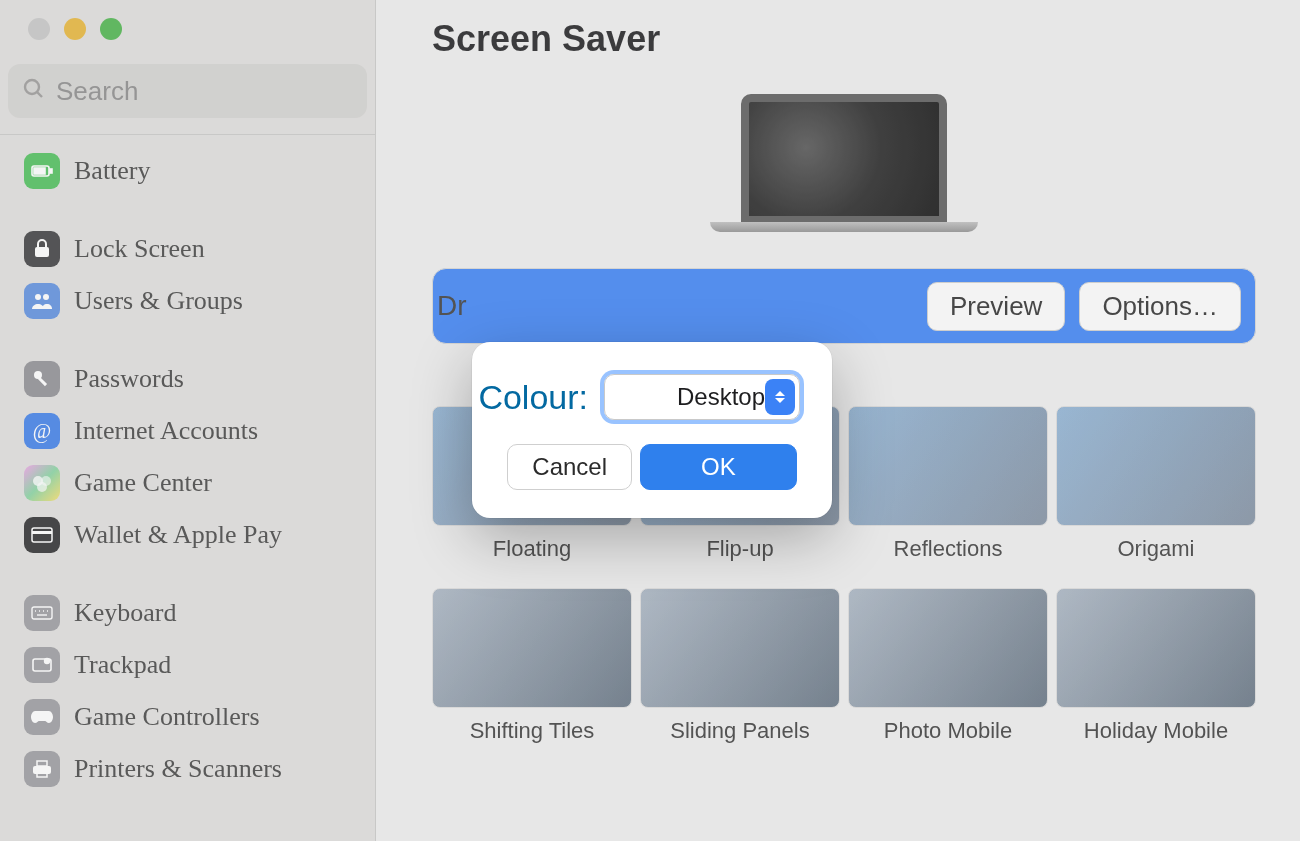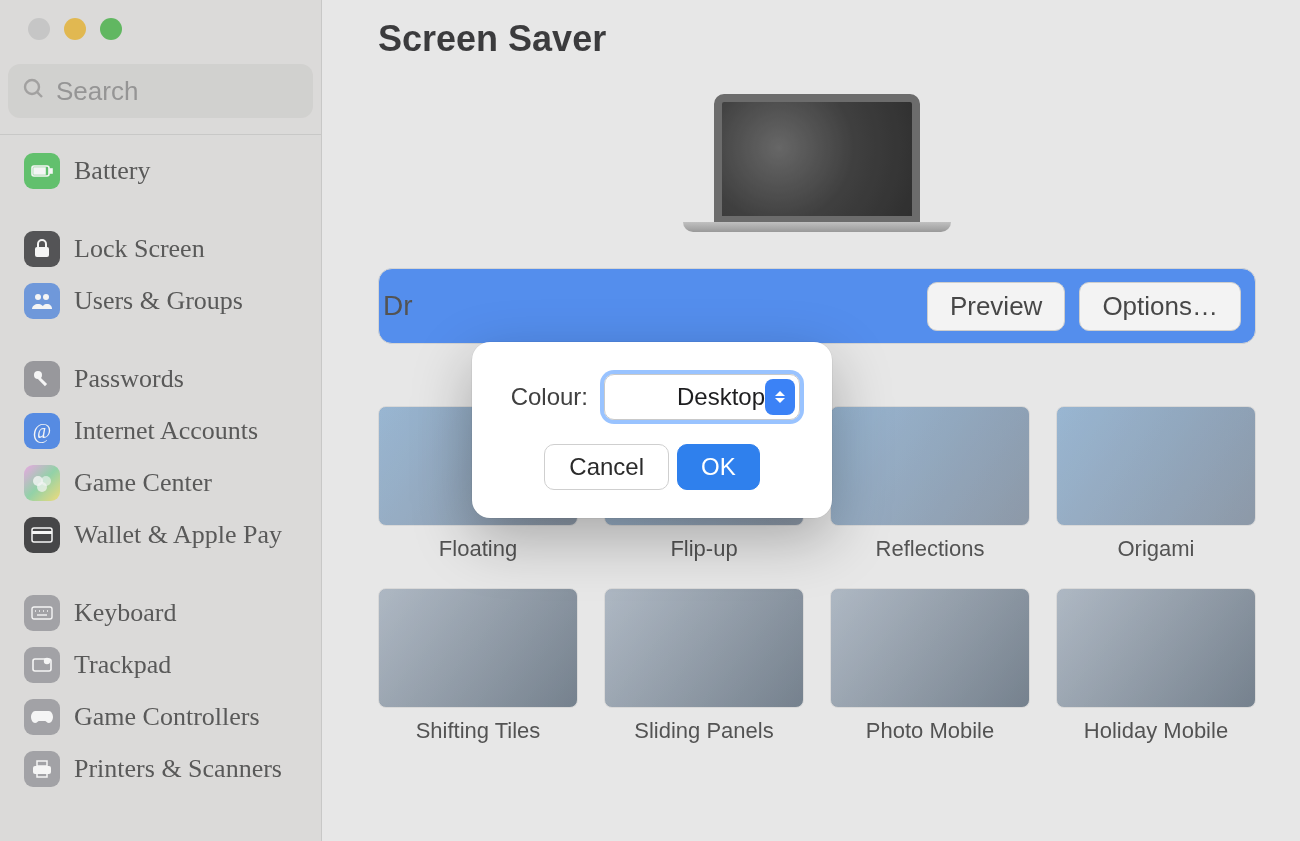--- a/index.html
+++ b/index.html
@@ -140,21 +140,21 @@
     border-radius: 10px;
     padding: 8px 22px;
     font-size: 26px;
     color: #2b2b2b;
     cursor: pointer;
   }
   .grid {
     margin-top: 62px;
     display: grid;
     grid-template-columns: repeat(4, 200px);
-    gap: 26px 26px;
+    gap: 26px 8px;
     justify-content: space-between;
   }
   .tile { width: 200px; display:flex; flex-direction:column; align-items:center; gap: 10px; }
   .thumb {
     width: 200px; height: 120px; border-radius: 8px;
     background: linear-gradient(135deg,#7ba5cd,#8f9fb3);
     border: 1px solid #dcdcdc;
     position: relative;
   }
   .thumb::after {
@@ -177,21 +177,21 @@
     position: absolute;
     left: 472px; top: 342px;
     width: 360px;
     background: #fff;
     border-radius: 18px;
     box-shadow: 0 20px 60px rgba(0,0,0,.28), 0 0 0 .5px rgba(0,0,0,.08);
     padding: 32px 32px 28px 32px;
     z-index: 30;
   }
   .dlg-row { display:flex; align-items:center; gap: 16px; justify-content:flex-end; }
-  .dlg-label { font-size: 24px; color: #404040; }
+  .dlg-label { font-size: 34px; color: #0369a1; }
   .dropdown {
     flex: 0 0 196px;
     height: 46px;
     border: 1px solid #c9c9c9;
     border-radius: 10px;
     display:flex; align-items:center; justify-content:flex-end;
     padding: 0 4px 0 14px;
     font-size: 24px;
     box-shadow: 0 0 0 4px rgba(28,122,255,.45);
   }
@@ -204,21 +204,21 @@
   .dd-knob .chev { width:0;height:0;border-left:5px solid transparent;border-right:5px solid transparent; }
   .dd-knob .up { border-bottom:5px solid #fff; }
   .dd-knob .dn { border-top:5px solid #fff; }
   .dlg-actions { display:flex; gap:8px; justify-content:center; margin-top: 24px; }
   .btn {
     border-radius: 10px; font-size: 24px; padding: 8px 24px; cursor:pointer;
     border: 1px solid #cfcfcf; background:#fff; color:#2b2b2b;
   }
   .btn.primary {
     background: #2f80ed; border-color:#2f80ed; color:#fff;
-    padding: 8px 23px;
+    padding: 8px 60px;
   }
 </style>
 </head>
 <body>
 
 <div class="window">
 
   <aside class="sidebar">
     <div class="traffic-lights">
       <div class="dot red"></div>

